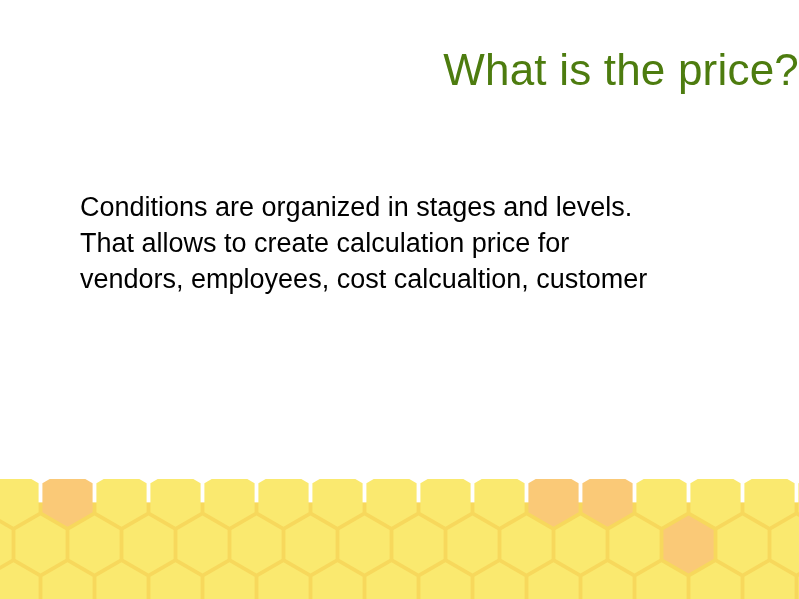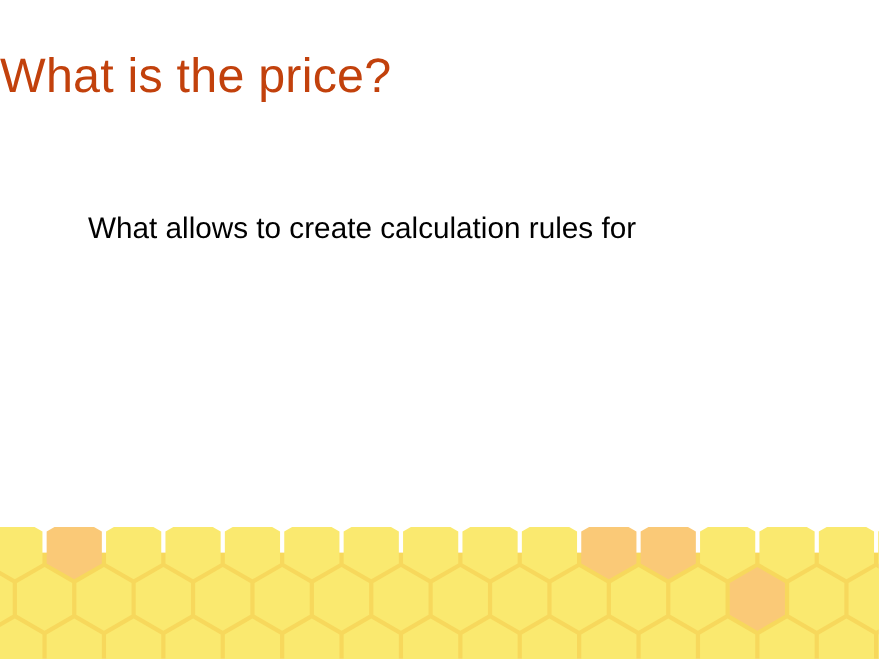--- a/index.html
+++ b/index.html
@@ -19,25 +19,25 @@
     width: 799px;
     height: 599px;
     background: #ffffff;
     overflow: hidden;
   }
   #slide-title {
     position: absolute;
     left: 0;
     top: 44px;
     width: 799px;
-    text-align: left;
+    text-align: right;
     font-size: 44px;
     line-height: 52px;
     font-weight: 400;
-    color: #c2410c;
+    color: #4d7c0f;
     letter-spacing: 0.2px;
   }
   #slide-body {
     position: absolute;
     left: 80px;
     top: 189px;
     width: 700px;
   }
   .body-line {
     font-size: 27px;
@@ -59,21 +59,23 @@
   }
 </style>
 </head>
 <body>
 
 <div id="slide">
 
   <div id="slide-title">What is the price?</div>
 
   <div id="slide-body">
-    <div class="body-line">What allows to create calculation rules for</div>
+    <div class="body-line">Conditions are organized in stages and levels.</div>
+    <div class="body-line">That allows to create calculation price for</div>
+    <div class="body-line">vendors, employees, cost calcualtion, customer</div>
   </div>
 
   <div id="honeycomb-band">
     <svg id="honeycomb-svg" width="799" height="120" viewBox="0 0 799 120" aria-hidden="true">
         <rect x="0" y="23.382685902179844" width="799" height="96.61731409782016" fill="#f7d85c"></rect>
         <polygon points="-40.50,-10.27 -15.41,4.22 -15.41,33.19 -40.50,47.68 -65.59,33.19 -65.59,4.22" fill="#fae96f"></polygon>
         <polygon points="13.50,-10.27 38.59,4.22 38.59,33.19 13.50,47.68 -11.59,33.19 -11.59,4.22" fill="#fae96f"></polygon>
         <polygon points="67.50,-10.27 92.59,4.22 92.59,33.19 67.50,47.68 42.41,33.19 42.41,4.22" fill="#fac977"></polygon>
         <polygon points="121.50,-10.27 146.59,4.22 146.59,33.19 121.50,47.68 96.41,33.19 96.41,4.22" fill="#fae96f"></polygon>
         <polygon points="175.50,-10.27 200.59,4.22 200.59,33.19 175.50,47.68 150.41,33.19 150.41,4.22" fill="#fae96f"></polygon>

